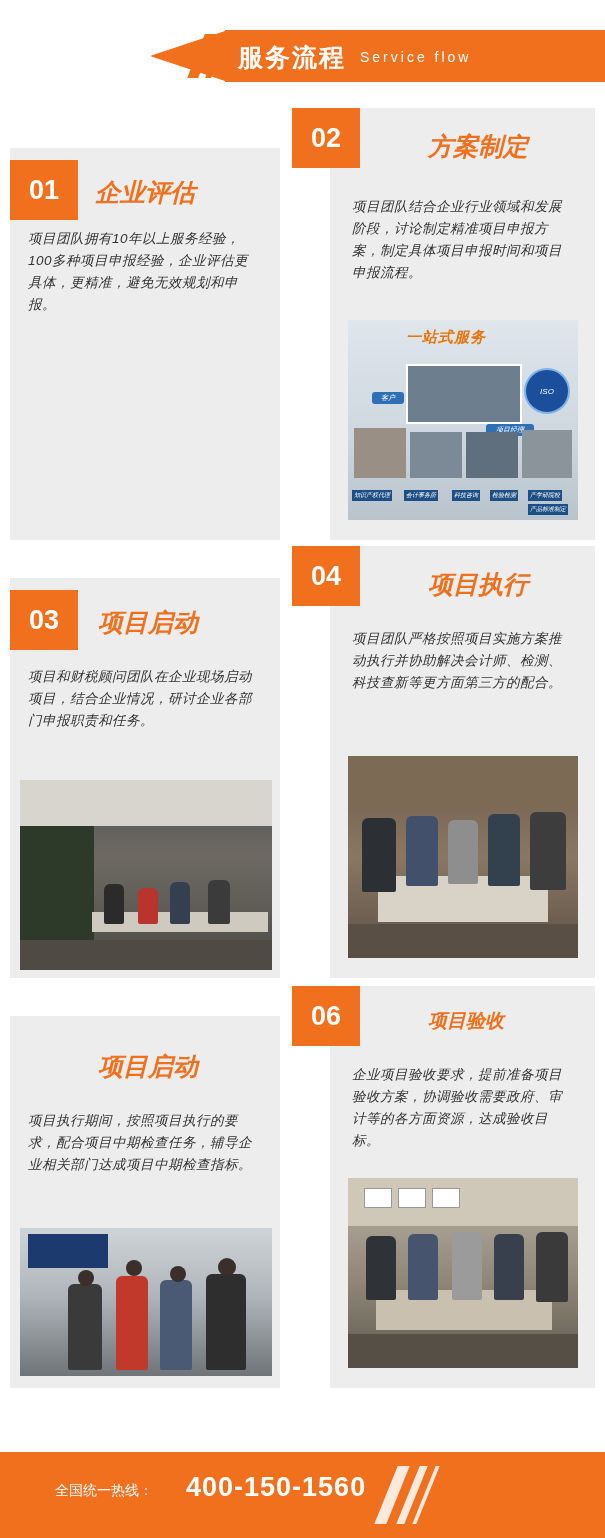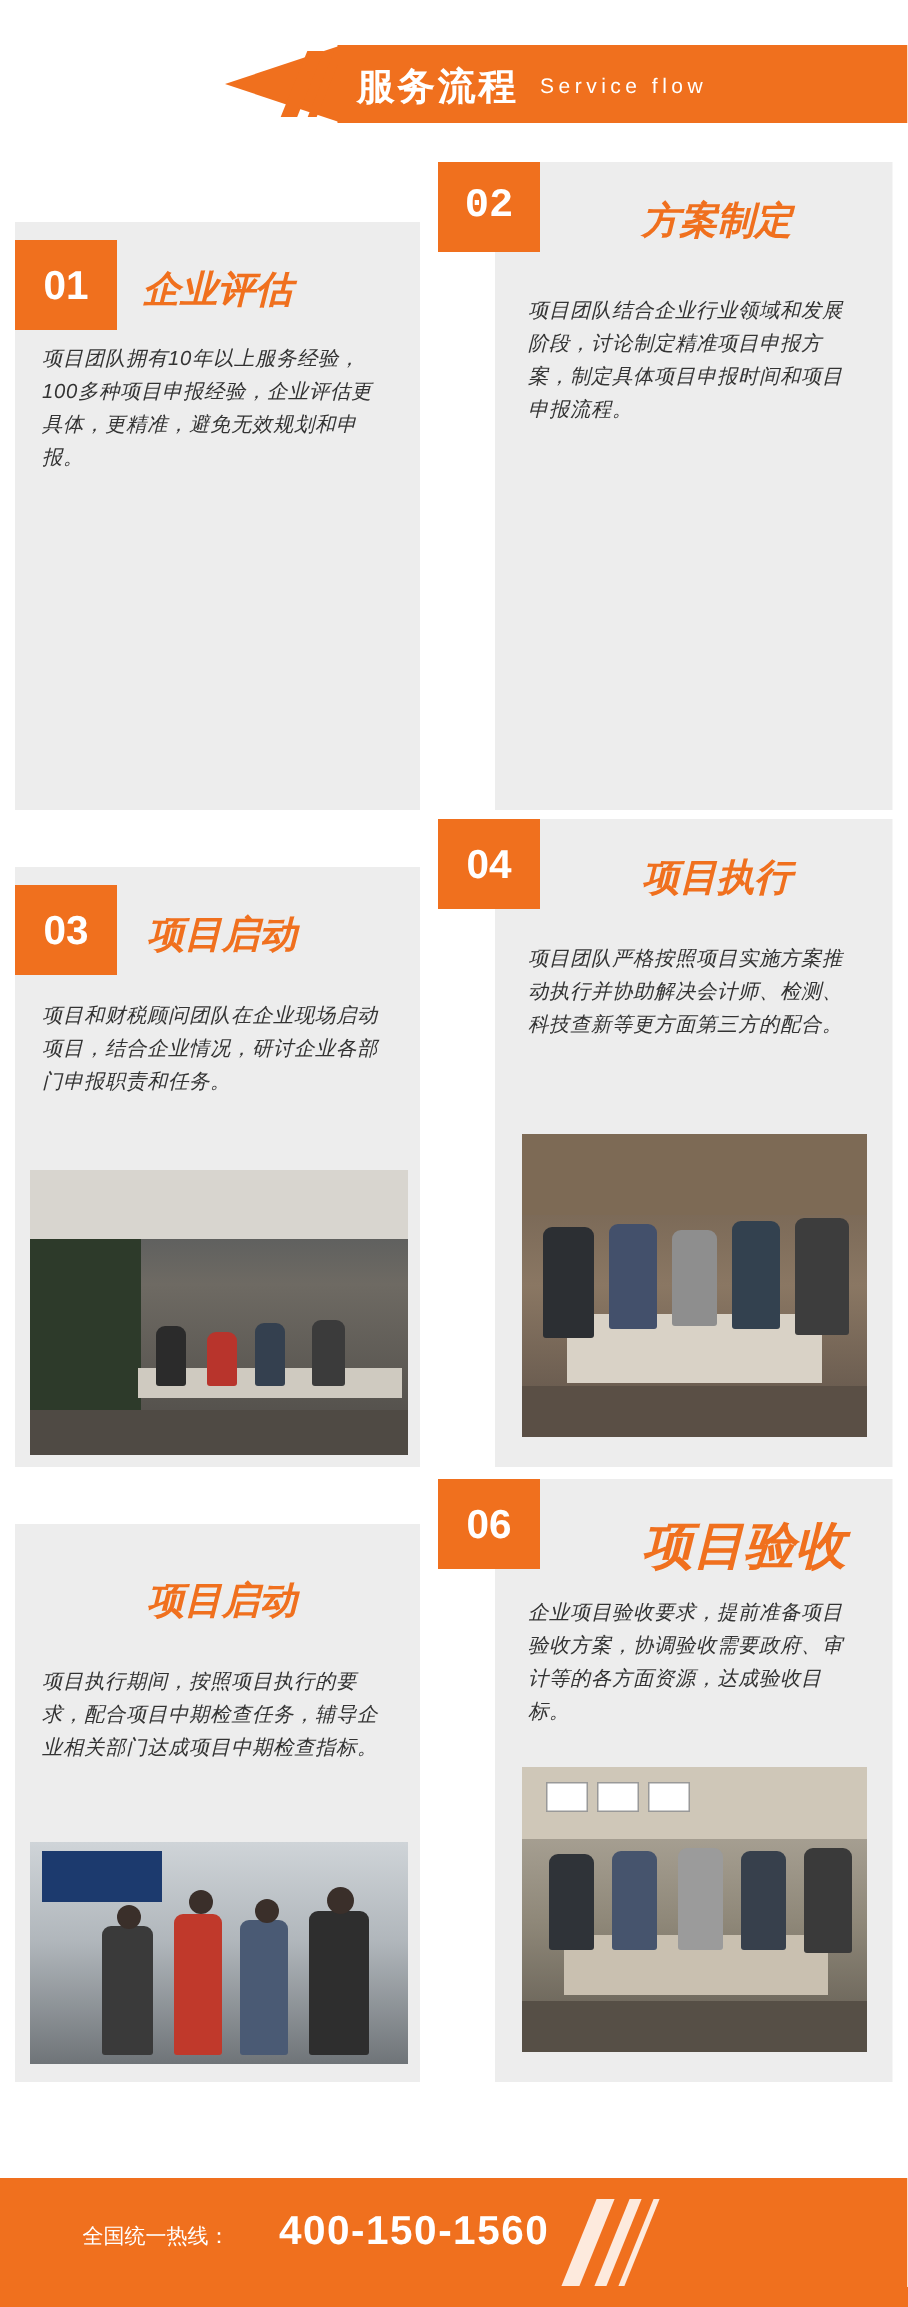--- a/index.html
+++ b/index.html
@@ -67,22 +67,39 @@
     <div style="position:absolute;left:85px;top:28px;font-size:25px;font-weight:bold;color:#f0701e;">企业评估</div>
     <div class="card-text" style="left:18px;top:80px;width:230px;">项目团队拥有10年以上服务经验，100多种项目申报经验，企业评估更具体，更精准，避免无效规划和申报。</div>
 
   </div>
   <div class="num-badge" style="left:10px;top:160px;">01</div>
 
   <div class="card" style="left:330px;top:108px;width:265px;height:432px;">
     <div style="position:absolute;left:98px;top:22px;font-size:25px;font-weight:bold;color:#f0701e;">方案制定</div>
     <div class="card-text" style="left:22px;top:88px;width:220px;">项目团队结合企业行业领域和发展阶段，讨论制定精准项目申报方案，制定具体项目申报时间和项目申报流程。</div>
 
+    <div class="photo" style="left:18px;top:212px;width:230px;height:200px;background:linear-gradient(180deg,#dfe6ec 0%,#cfd8e0 55%,#b9c3cc 100%);">
+      <div class="p2-title" style="left:58px;top:8px;">一站式服务</div>
+      <div style="position:absolute;left:58px;top:44px;width:112px;height:56px;background:#6d7f8e;border:2px solid #fff;"></div>
+      <div class="p2-node" style="left:24px;top:72px;width:32px;height:12px;">客户</div>
+      <div class="p2-node" style="left:138px;top:104px;width:48px;height:12px;">项目经理</div>
+      <div class="seal" style="left:176px;top:48px;">ISO</div>
+      <div style="position:absolute;left:6px;top:108px;width:52px;height:50px;background:#9a8f84;"></div>
+      <div style="position:absolute;left:62px;top:112px;width:52px;height:46px;background:#7b8a96;"></div>
+      <div style="position:absolute;left:118px;top:112px;width:52px;height:46px;background:#5f6f7d;"></div>
+      <div style="position:absolute;left:174px;top:110px;width:50px;height:48px;background:#8b939b;"></div>
+      <div class="p2-cap" style="left:4px;top:170px;">知识产权代理</div>
+      <div class="p2-cap" style="left:56px;top:170px;">会计事务所</div>
+      <div class="p2-cap" style="left:104px;top:170px;">科技咨询</div>
+      <div class="p2-cap" style="left:142px;top:170px;">检验检测</div>
+      <div class="p2-cap" style="left:180px;top:170px;">产学研院校</div>
+      <div class="p2-cap" style="left:180px;top:184px;">产品标准制定</div>
+    </div>
   </div>
-  <div class="num-badge" style="left:292px;top:108px;font-family:Liberation Mono, monospace;">02</div>
+  <div class="num-badge" style="left:292px;top:108px;">02</div>
 
   <div class="card" style="left:10px;top:578px;width:270px;height:400px;">
     <div style="position:absolute;left:88px;top:28px;font-size:25px;font-weight:bold;color:#f0701e;text-align:right;">项目启动</div>
     <div class="card-text" style="left:18px;top:88px;width:236px;">项目和财税顾问团队在企业现场启动项目，结合企业情况，研讨企业各部门申报职责和任务。</div>
 
     <div class="photo" style="left:10px;top:202px;width:252px;height:190px;background:linear-gradient(180deg,#4a5259 0%,#6e6a63 40%,#4d4a46 100%);">
       <div style="position:absolute;left:0;top:0;width:252px;height:46px;background:#d8d5cf;"></div>
       <div style="position:absolute;left:0;top:46px;width:74px;height:144px;background:#2d3a2a;"></div>
       <div class="table" style="left:72px;top:132px;width:176px;height:20px;background:#cfcac0;"></div>
       <div class="person" style="left:84px;top:104px;width:20px;height:40px;background:#2b2b2b;"></div>
@@ -122,21 +139,21 @@
       <div class="person" style="left:140px;top:52px;width:32px;height:90px;background:#4a5a74;"></div>
       <div class="person" style="left:186px;top:46px;width:40px;height:96px;background:#2e2e2e;"></div>
       <div class="head" style="left:58px;top:42px;width:16px;height:16px;"></div>
       <div class="head" style="left:106px;top:32px;width:16px;height:16px;"></div>
       <div class="head" style="left:150px;top:38px;width:16px;height:16px;"></div>
       <div class="head" style="left:198px;top:30px;width:18px;height:18px;"></div>
     </div>
   </div>
 
   <div class="card" style="left:330px;top:986px;width:265px;height:402px;">
-    <div style="position:absolute;left:98px;top:22px;font-size:34px;font-weight:bold;color:#f0701e;">项目验收</div>
+    <div style="position:absolute;left:98px;top:22px;font-size:19px;font-weight:bold;color:#f0701e;">项目验收</div>
     <div class="card-text" style="left:22px;top:78px;width:222px;">企业项目验收要求，提前准备项目验收方案，协调验收需要政府、审计等的各方面资源，达成验收目标。</div>
 
     <div class="photo" style="left:18px;top:192px;width:230px;height:190px;background:linear-gradient(180deg,#b9b2a6 0%,#8e8778 55%,#5e584e 100%);">
       <div style="position:absolute;left:0;top:0;width:230px;height:48px;background:#cfc7b8;"></div>
       <div style="position:absolute;left:16px;top:10px;width:26px;height:18px;background:#fff;border:1px solid #999;"></div>
       <div style="position:absolute;left:50px;top:10px;width:26px;height:18px;background:#fff;border:1px solid #999;"></div>
       <div style="position:absolute;left:84px;top:10px;width:26px;height:18px;background:#fff;border:1px solid #999;"></div>
       <div class="table" style="left:28px;top:112px;width:176px;height:40px;background:#c9c0b0;"></div>
       <div class="person" style="left:18px;top:58px;width:30px;height:64px;background:#2f3338;"></div>
       <div class="person" style="left:60px;top:56px;width:30px;height:66px;background:#46546d;"></div>

